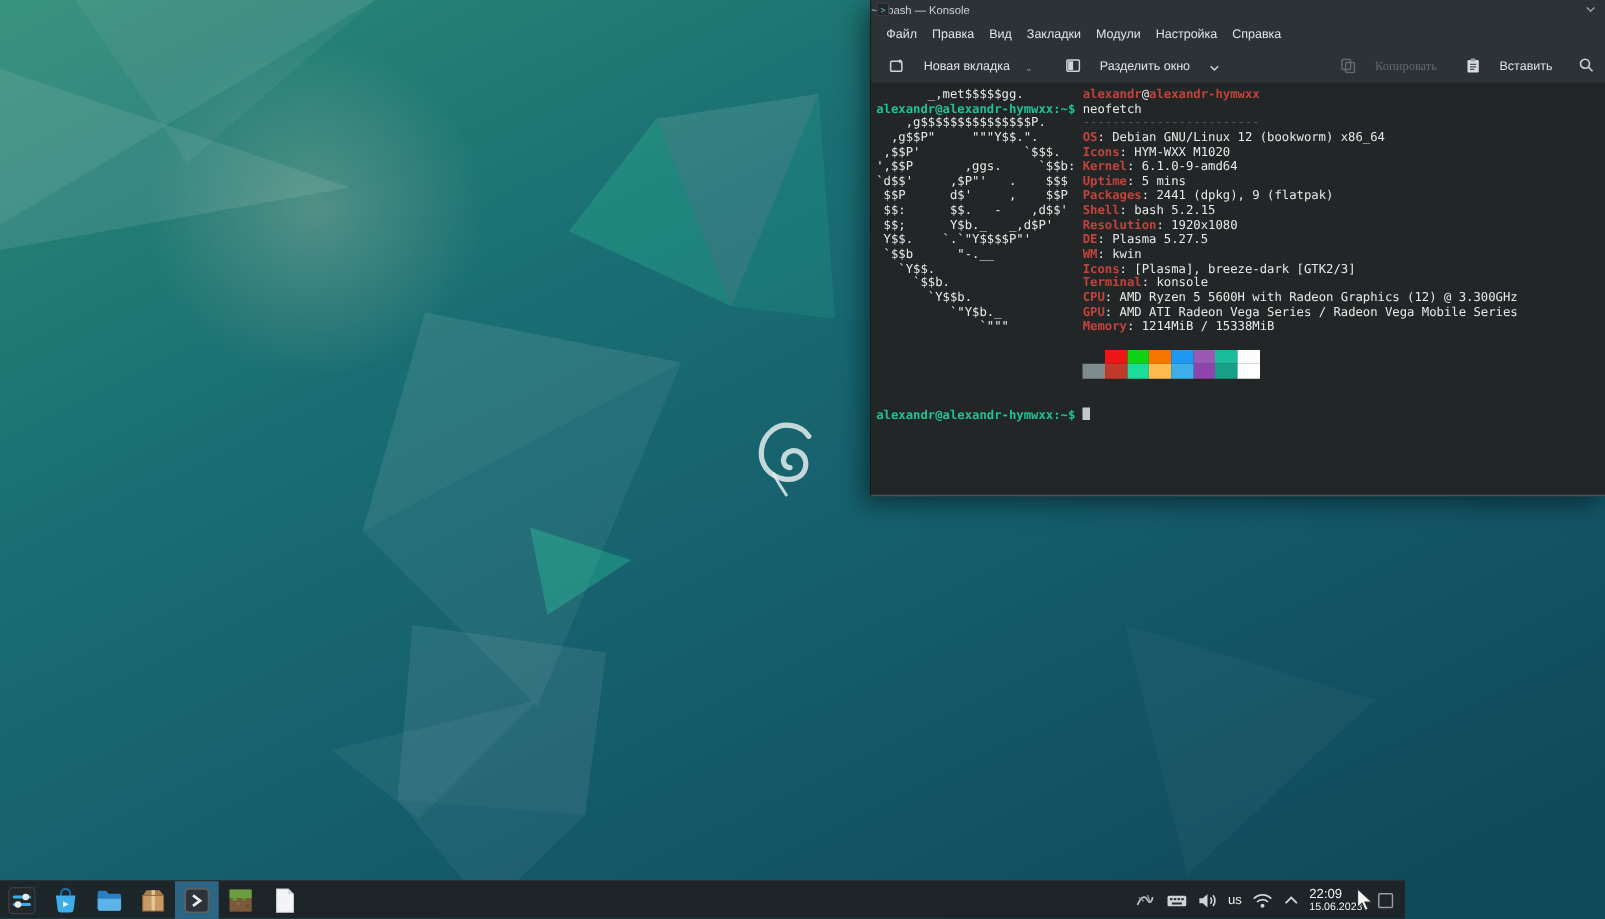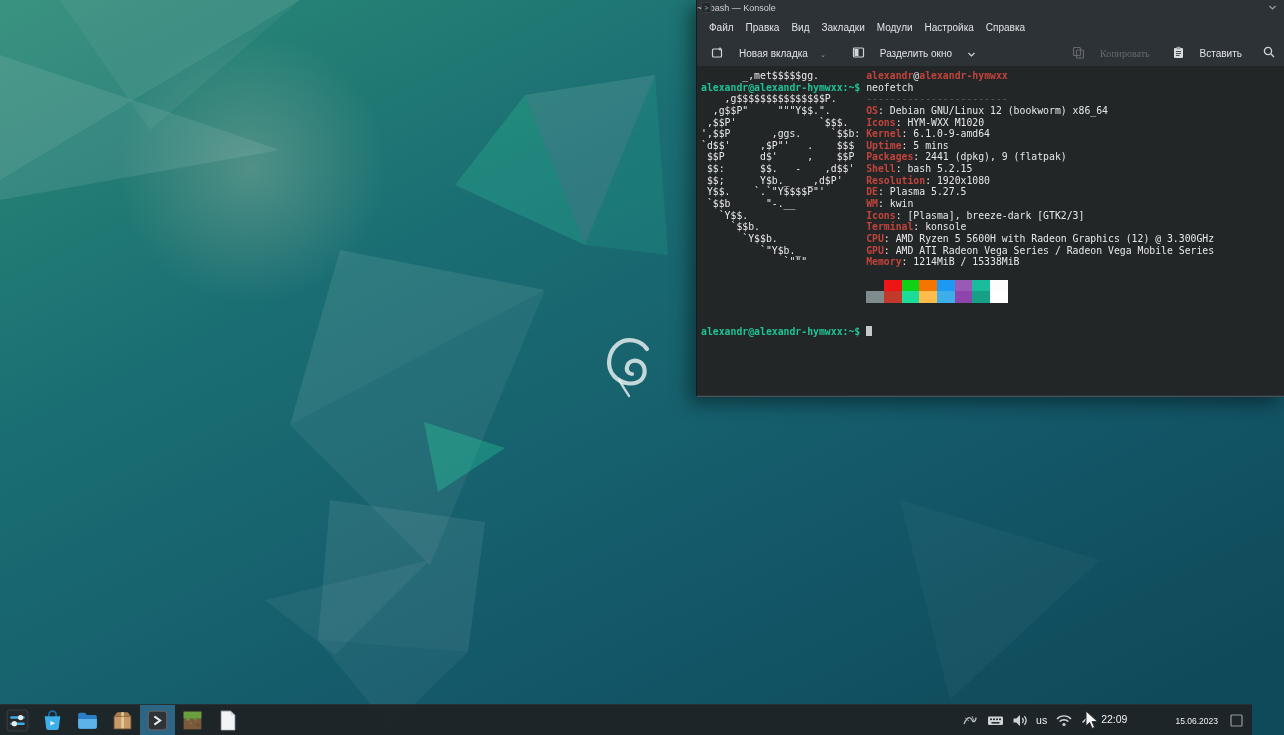--- a/index.html
+++ b/index.html
@@ -33,29 +33,29 @@
   .tl { white-space:pre; height:11.65px; }
   .prompt { color:#1fc295; font-weight:bold; }
   .fg  { color:#e6e8e8; }
   .art { color:#e9eaea; }
   .label { color:#c0443c; font-weight:bold; }
   .sep { color:#555b5e; }
   .pal { display:inline-block; width:3ch; height:11.65px; vertical-align:top; }
   .cursor { display:inline-block; width:5.5px; height:10px; background:#c3c8ca; vertical-align:-1px; }
 
   
-  .taskbar { position:absolute; left:0; bottom:0; width:1252px; height:31px;
+  .taskbar { position:absolute; left:0; bottom:0; width:1124px; height:31px;
              background:rgba(30,35,39,.96); border-top:1px solid rgba(255,255,255,.05);
              display:flex; align-items:center; }
   .task-item { width:35px; height:31px; display:flex; align-items:center; justify-content:center; position:relative; }
   .task-item.active { background:rgba(61,174,233,.48); }
   .spacer { flex:1; }
   .tray { display:flex; align-items:center; gap:8px; padding-right:9px; }
   .tray-label { font-size:10.5px; color:#eef1f2; }
-  .clock { display:flex; flex-direction:row; align-items:flex-end; line-height:1.05; color:#eef1f2;gap:48px; }
+  .clock { display:flex; flex-direction:column; align-items:flex-start; line-height:1.05; color:#eef1f2; }
   .clock .time { font-size:10.5px; }
   .clock .date { font-size:8.5px; }
   .showdesk { width:13px; height:13px; margin-left:4px; }
 
   .mouse-cursor { position:absolute; left:1085px; top:710px; }
 </style>
 </head>
 <body>
 
 <div class="screen">

